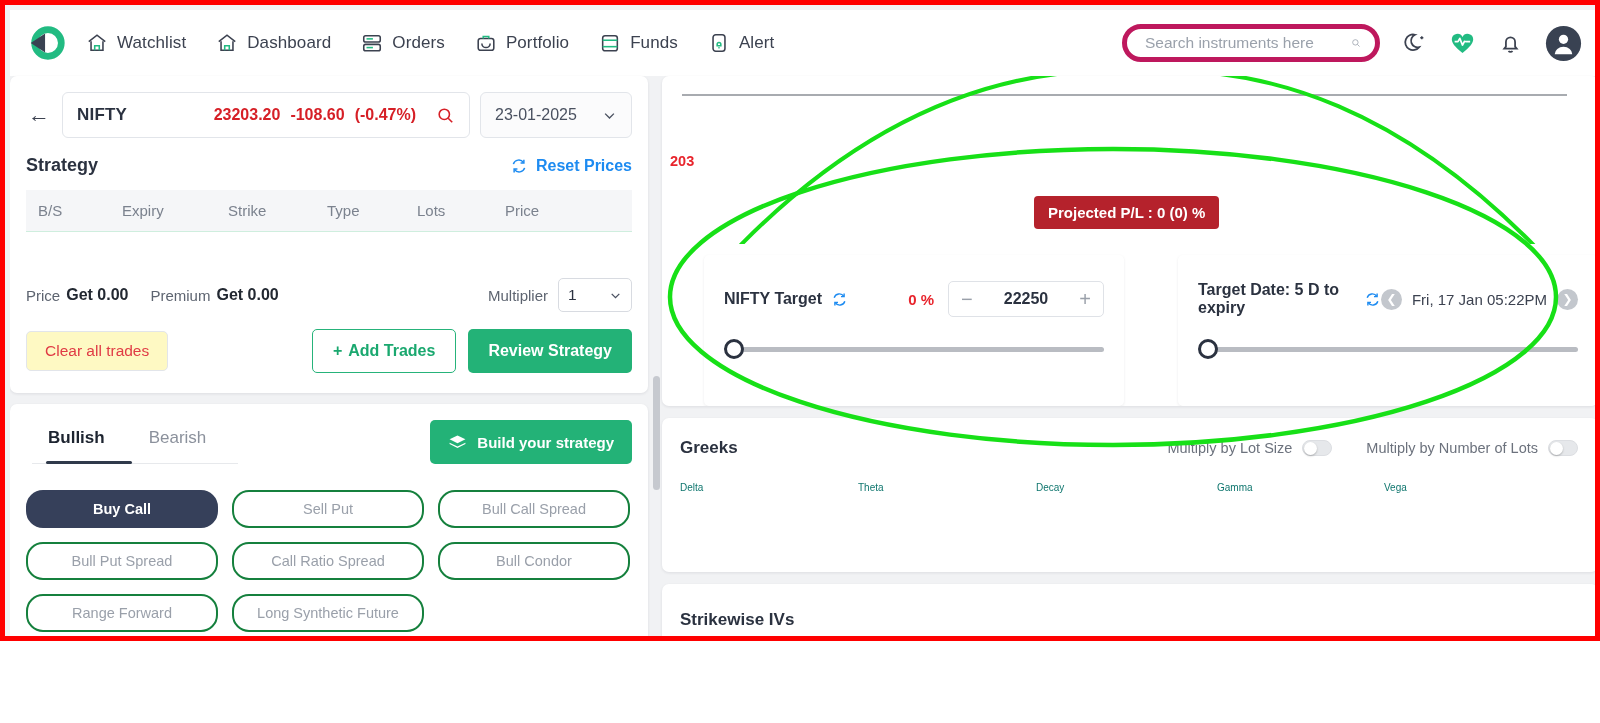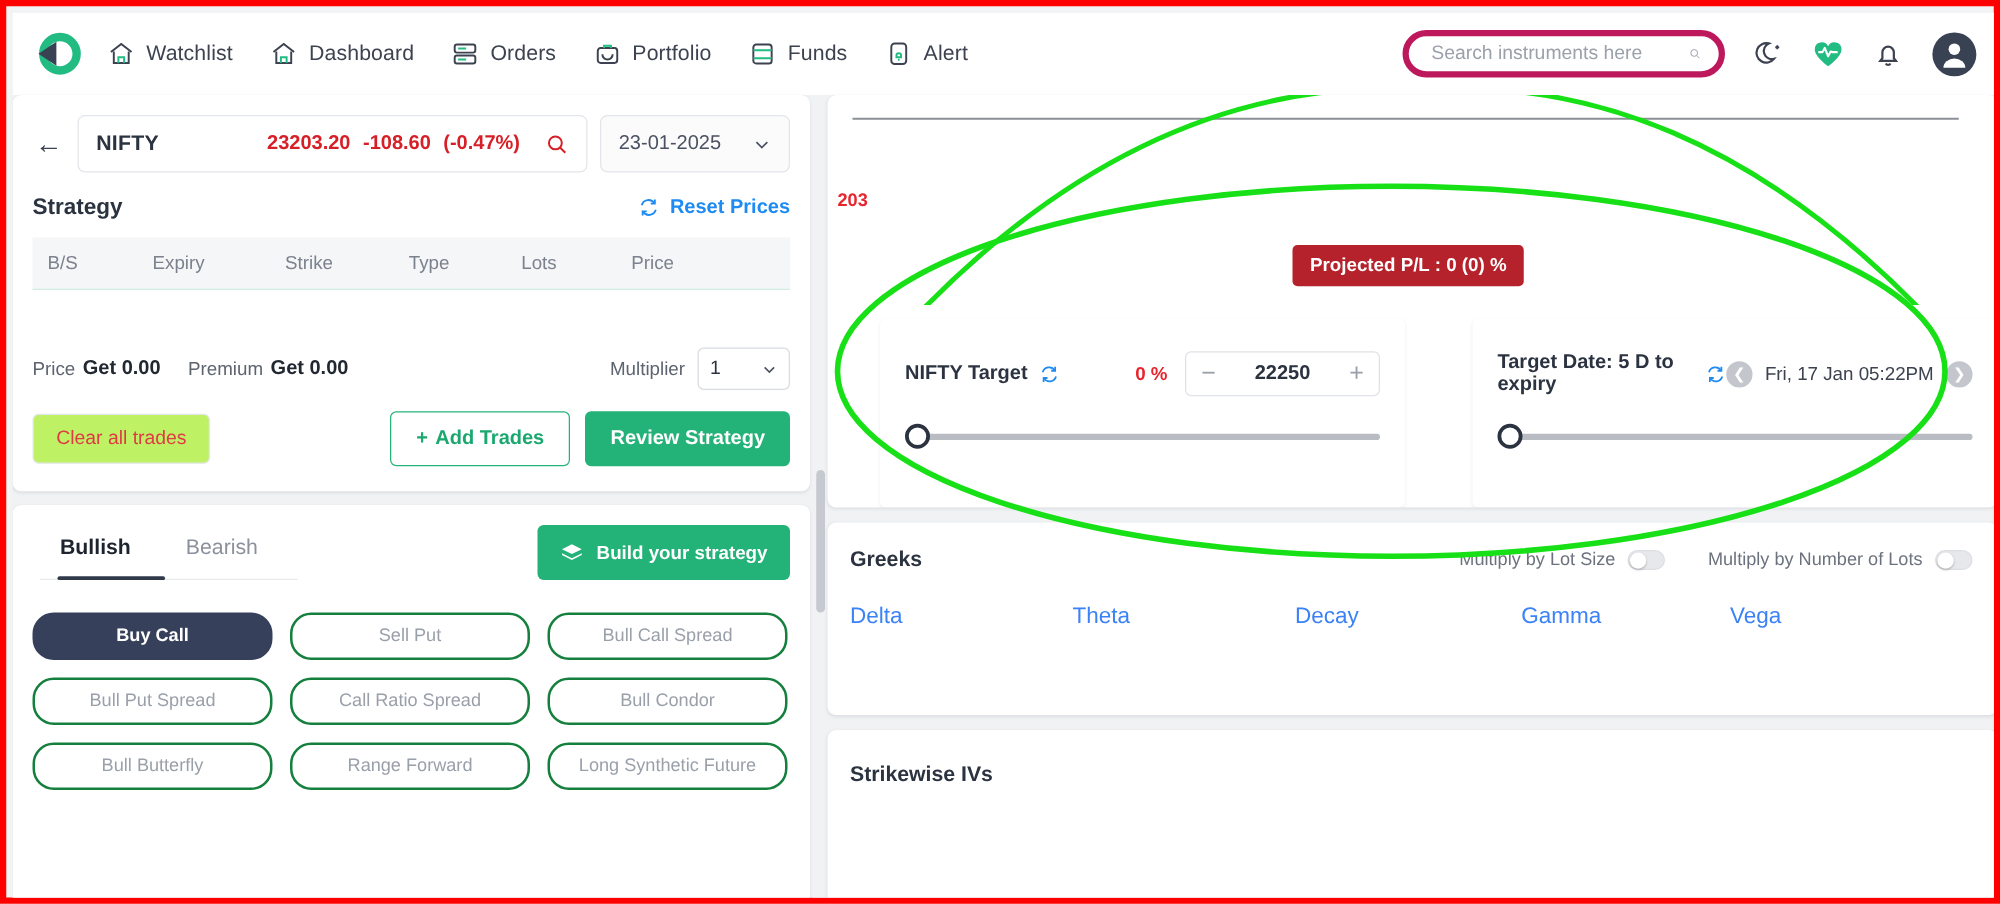--- a/index.html
+++ b/index.html
@@ -6,21 +6,21 @@
   html, body { width: 1600px; height: 723px; }
   body {
     font-family: "Liberation Sans", sans-serif;
     background: #ffffff;
     overflow: hidden;
   }
 
   
   #frame {
     position: absolute; left: 0; top: 0;
-    width: 1600px; height: 723px;
+    width: 1600px; height: 641px;
     border: 5px solid #ff0000;
     background: #f2f3f5;
     overflow: hidden;
     padding-left: 19px;
   }
   #inner {
     position: absolute; left: 5px; top: 5px;
     width: 1590px; height: 713px;
     background: #f1f2f4;
     overflow: hidden;
@@ -150,21 +150,21 @@
   #multiplier-sel {
     width: 74px; height: 34px; border: 1px solid #d8dbe1; border-radius: 5px;
     background: #fff; display: flex; align-items: center;
     justify-content: space-between; padding: 0 9px;
     font-size: 15.5px; color: #2b3240; cursor: pointer;
   }
 
   #action-row { margin-top: 17px; display: flex; align-items: center; }
   #clear-trades {
     height: 40px; padding: 0 18px; border: 1px solid #e2e5ea; border-radius: 5px;
-    background: #bef264; color: #e03b45; font-size: 15.5px; cursor: pointer;
+    background: #fef9c3; color: #e03b45; font-size: 15.5px; cursor: pointer;
     font-family: "Liberation Sans", sans-serif;
   }
   #add-trades {
     margin-left: auto; height: 44px; padding: 0 20px;
     border: 1px solid #26b37a; border-radius: 5px; background: #fff;
     color: #1aa86f; font-size: 16px; font-weight: 600; cursor: pointer;
     display: flex; align-items: center; gap: 6px;
     font-family: "Liberation Sans", sans-serif;
   }
   #review-strategy {
@@ -298,21 +298,21 @@
     position: relative; cursor: pointer; flex: none;
   }
   .toggle .knob {
     position: absolute; left: 1px; top: 1px;
     width: 13px; height: 13px; border-radius: 50%; background: #fff;
     box-shadow: 0 1px 2px rgba(0,0,0,.25);
   }
   #greeks-cols {
     margin-top: 24px; display: flex;
   }
-  .greek-col { font-size: 18px; color: #3b82f6; }
+  .greek-col { font-size: 10px; color: #0f766e; }
 
   #ivs-card {
     position: absolute; left: 0; top: 508px;
     width: 936px; height: 186px;
     padding: 26px 0 0 18px;
   }
   #ivs-title { font-size: 17px; font-weight: 700; color: #2b3240; }
 
   
   #ellipse-layer {
@@ -521,21 +521,20 @@
           </button>
         </div>
 
         <div id="strat-grid">
           <button class="strat-btn selected">Buy Call</button>
           <button class="strat-btn">Sell Put</button>
           <button class="strat-btn">Bull Call Spread</button>
           <button class="strat-btn">Bull Put Spread</button>
           <button class="strat-btn">Call Ratio Spread</button>
           <button class="strat-btn">Bull Condor</button>
-          <button class="strat-btn">Bull Butterfly</button>
           <button class="strat-btn">Range Forward</button>
           <button class="strat-btn">Long Synthetic Future</button>
         </div>
       </div>
     </div>
 
     <div id="scroll-gutter"></div>
     <div id="scroll-thumb"></div>
 
     <div id="right-col">

